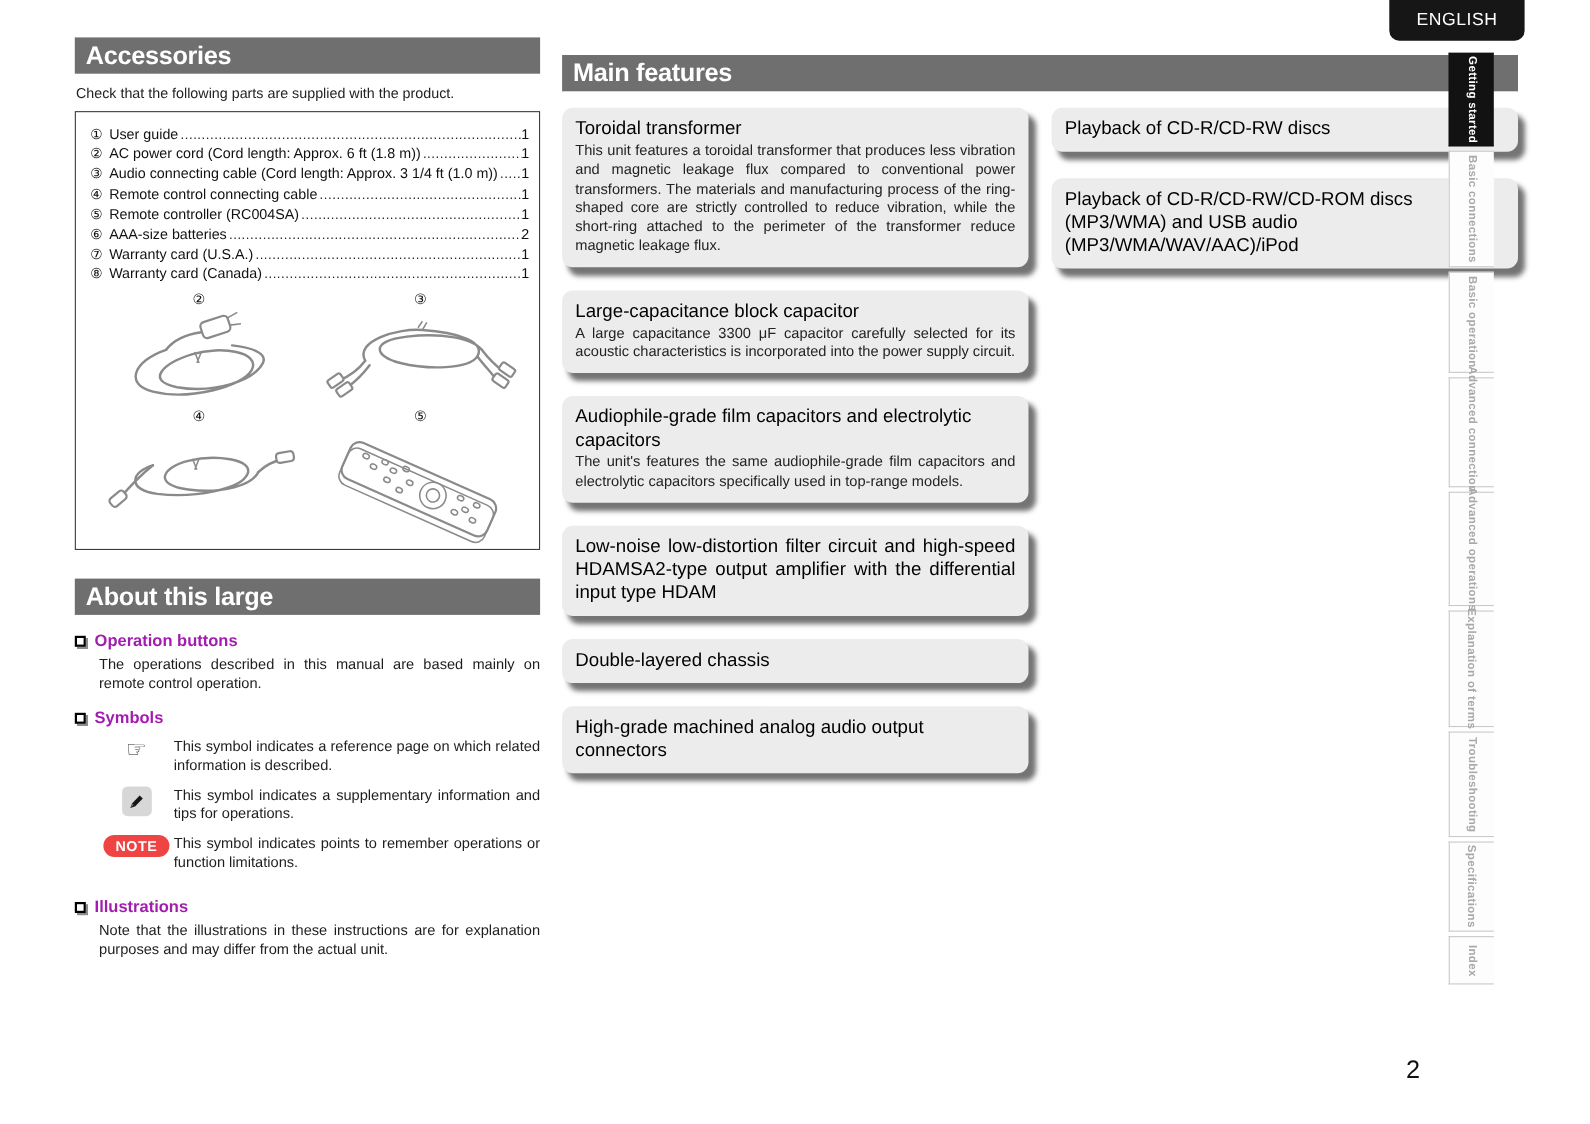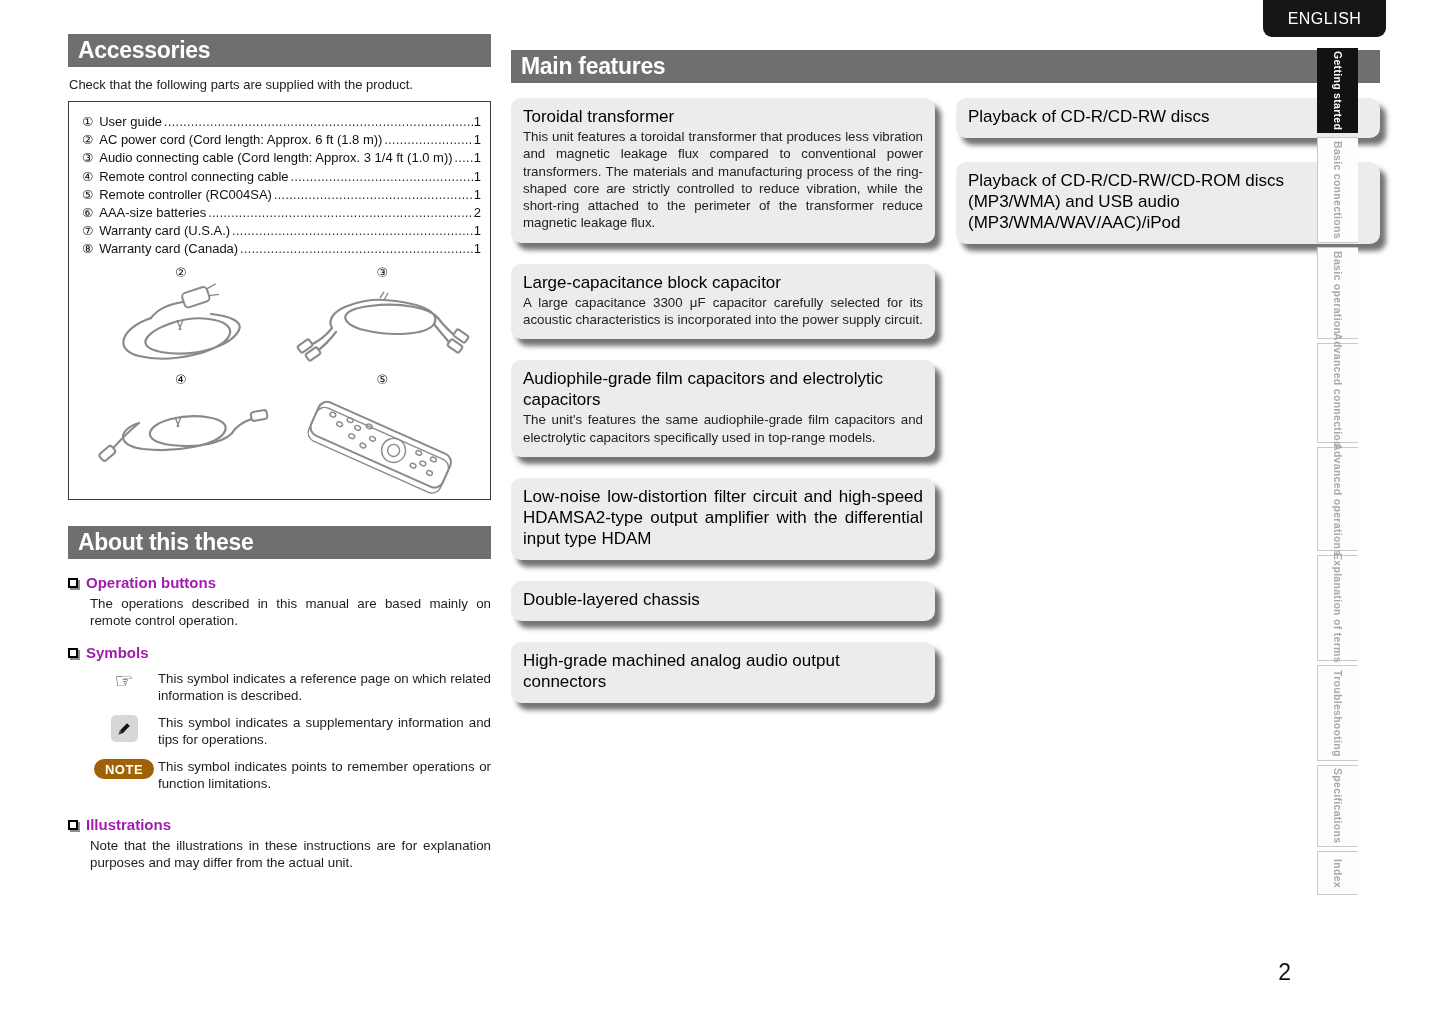--- a/index.html
+++ b/index.html
@@ -44,21 +44,21 @@
   
   .about-header { margin-top: 26px; }
   .sub-h { font-size: 15px; font-weight: bold; margin: 15px 0 4px 0; display: flex; align-items: center; color: #a21caf; }
   .sq { display: inline-block; width: 10px; height: 10px; border: 2.5px solid #000; margin-right: 8px; box-shadow: 2px 2px 0 rgba(0,0,0,0.45); background: #fff; }
   .sub-body { font-size: 13.3px; line-height: 17px; text-align: justify; margin-left: 22px; color: #1d1d1d; }
   .symbol-row { display: flex; margin: 9px 0 10px 22px; align-items: flex-start; }
   .symbol-cell { width: 68px; flex: none; display: flex; justify-content: center; padding-top: 1px; }
   .symbol-text { flex: 1; font-size: 13.3px; line-height: 17px; text-align: justify; color: #1d1d1d; }
   .hand-glyph { font-family: "DejaVu Sans", sans-serif; font-size: 21px; line-height: 20px; color: #222; }
   .pencil-box { width: 27px; height: 27px; background: #d7d7d7; border-radius: 5px; display: flex; align-items: center; justify-content: center; }
-  .note-badge { background: #a16207; color: #fff; font-weight: bold; font-size: 13px; border-radius: 11px; padding: 2.5px 11px; letter-spacing: 0.5px; text-align: center; }
+  .note-badge { background: #ef4444; color: #fff; font-weight: bold; font-size: 13px; border-radius: 11px; padding: 2.5px 11px; letter-spacing: 0.5px; text-align: center; }
 
   
   .col-main { position: absolute; left: 511px; top: 50px; width: 869px; }
   .features { display: flex; gap: 21px; margin-top: 15px; }
   .fcol { width: 424px; flex: none; }
   .fbox {
     background: #ececec; border-radius: 10px;
     box-shadow: 6px 7px 5px rgba(70,70,70,0.75);
     padding: 8px 12px 11px 12px; margin-bottom: 21px;
   }
@@ -211,21 +211,21 @@
               <ellipse class="ln-thin" cx="136" cy="58" rx="3" ry="2.2" fill="none"></ellipse>
               <ellipse class="ln-thin" cx="128" cy="64" rx="3" ry="2.2" fill="none"></ellipse>
               <ellipse class="ln-thin" cx="144" cy="50" rx="3" ry="2.2" fill="none"></ellipse>
               <ellipse class="ln-thin" cx="146" cy="64" rx="3" ry="2.2" fill="none"></ellipse>
             </g>
           </svg>
         </div>
       </div>
     </div>
 
-    <div class="section-header about-header">About this these</div>
+    <div class="section-header about-header">About this large</div>
 
     <div class="sub-h">
       <span class="sq"></span>
       <span>Operation buttons</span>
     </div>
     <p class="sub-body">The operations described in this manual are based mainly on remote control operation.</p>
 
     <div class="sub-h">
       <span class="sq"></span>
       <span>Symbols</span>

